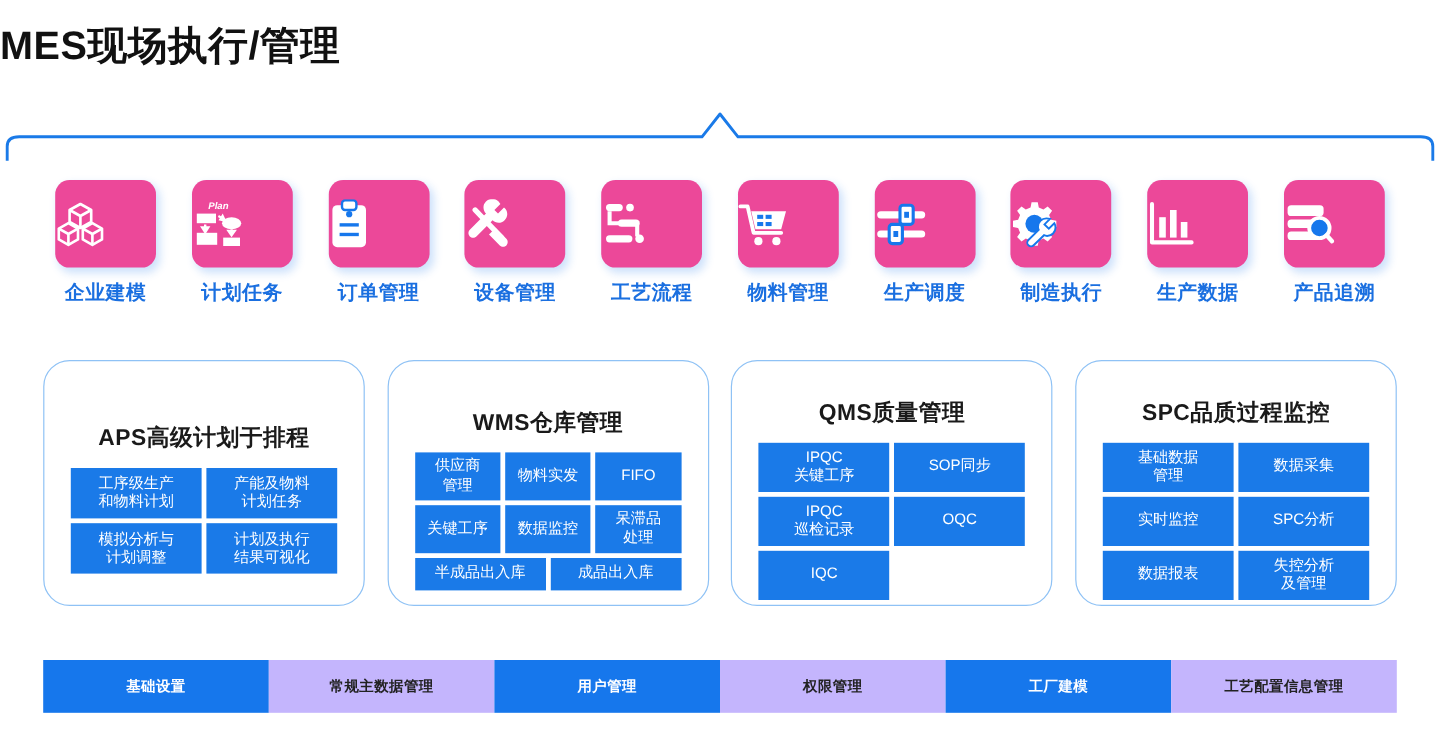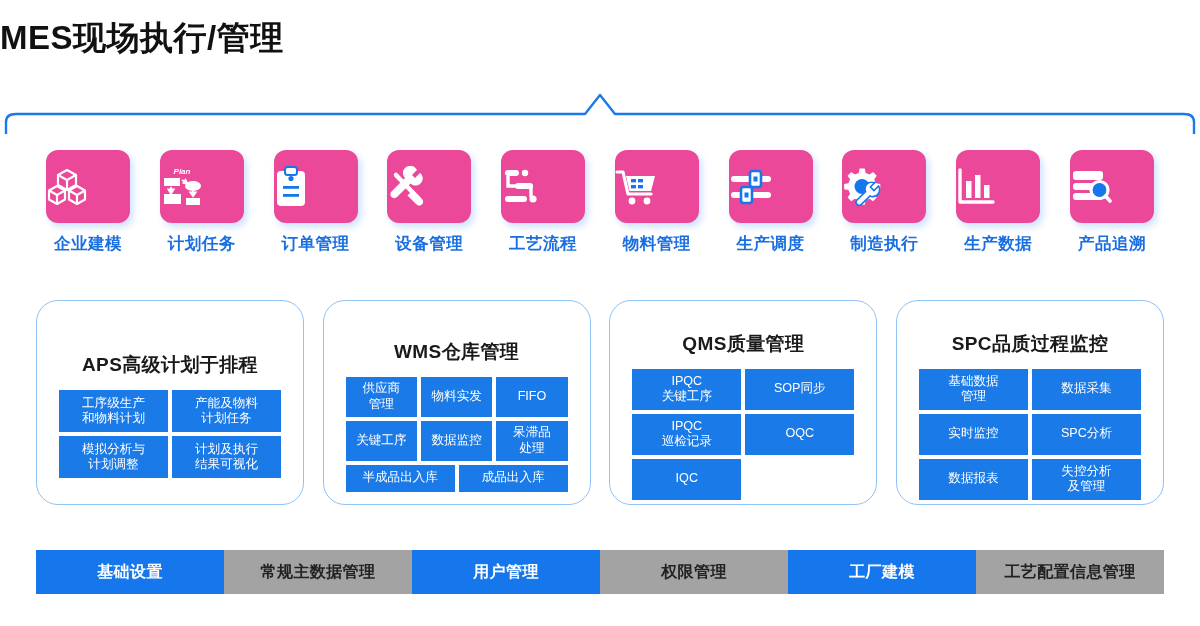--- a/index.html
+++ b/index.html
@@ -139,32 +139,32 @@
     left: 36px;
     width: 1128px;
     height: 44px;
     display: flex;
   }
   .bottom-item {
     flex: 1;
     display: flex;
     align-items: center;
     justify-content: center;
-    font-size: 16px;
+    font-size: 12px;
     font-weight: bold;
     letter-spacing: 0.4px;
     box-sizing: border-box;
     white-space: nowrap;
   }
   .bottom-item.blue {
     background: #1677ec;
     color: #ffffff;
   }
   .bottom-item.light {
-    background: #a3a3a3;
+    background: #c4b5fd;
     color: #222222;
   }
 </style>
 </head>
 <body>
 
 <div class="page-title">MES现场执行/管理</div>
 
 <div class="bracket">
   <svg width="1200" height="46" viewBox="0 0 1200 46" fill="none">

